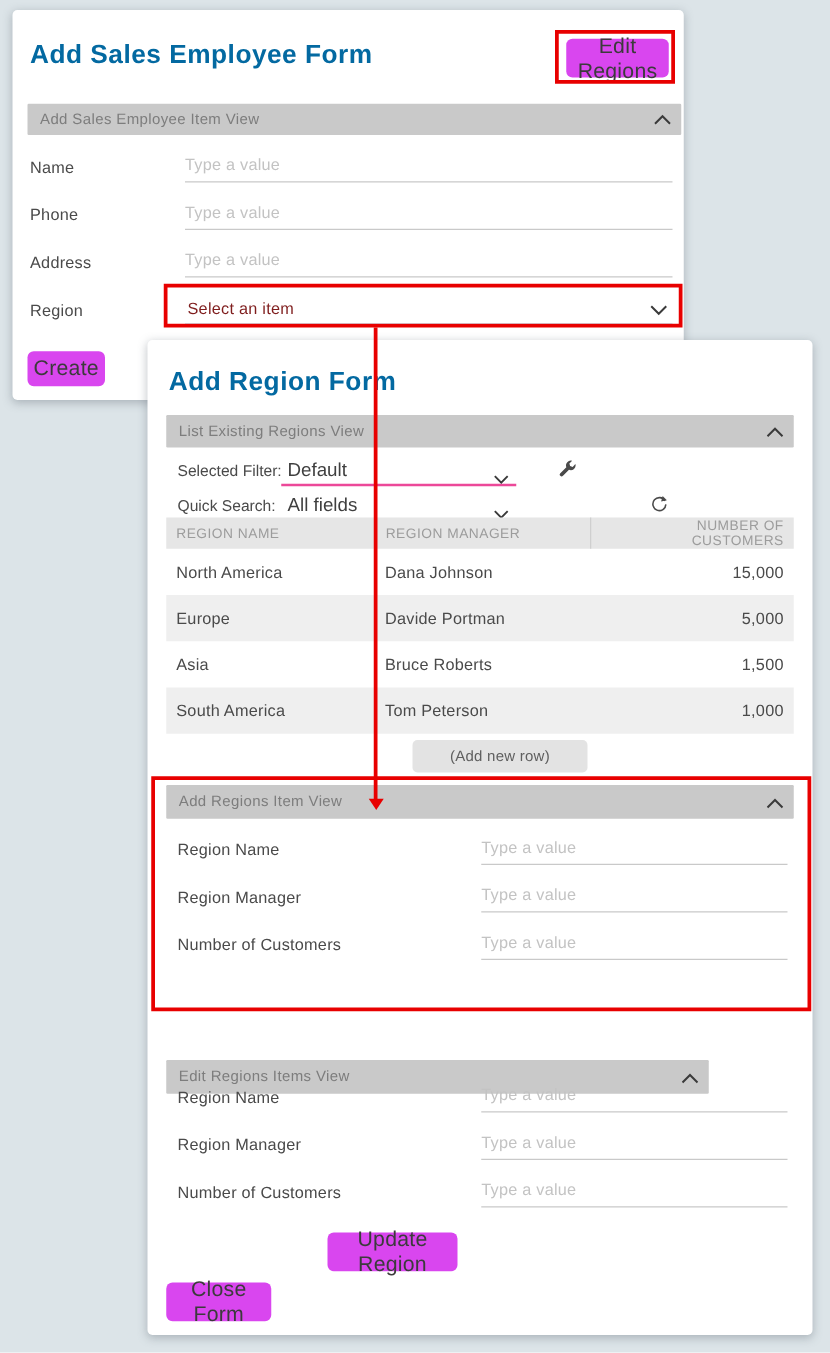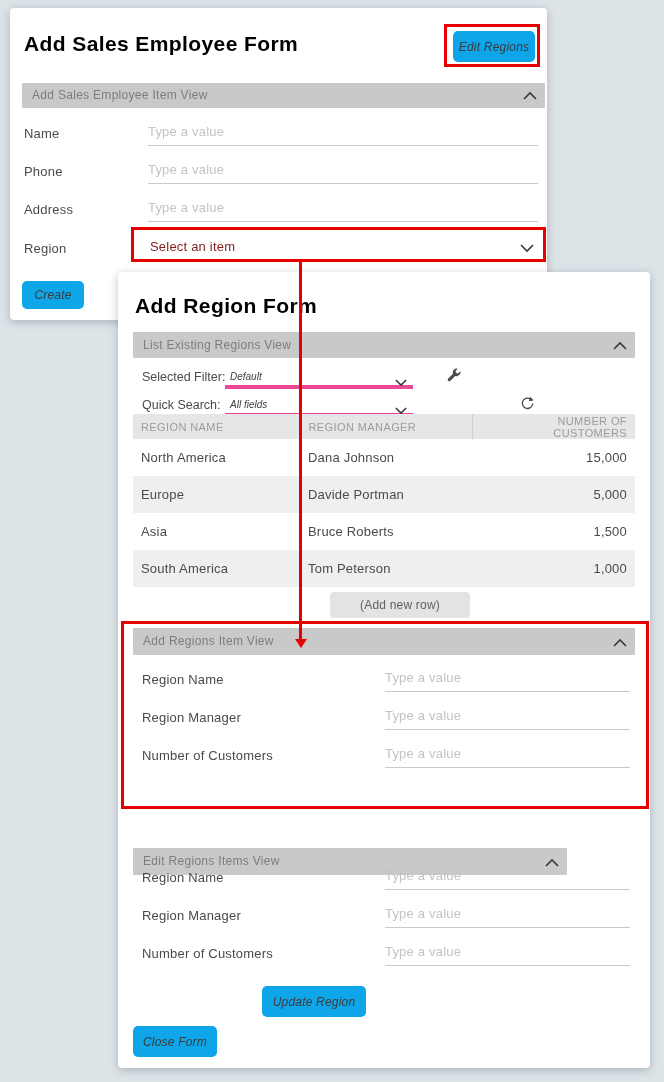--- a/index.html
+++ b/index.html
@@ -16,46 +16,45 @@
     background:#ffffff;
     border-radius:4px;
     box-shadow:0 2px 8px rgba(90,100,110,.38);
   }
   #panel-employee { left:10px; top:8px; width:537px; height:312px; z-index:1; }
   #panel-region   { left:118px; top:272px; width:532px; height:796px; z-index:2; }
 
   .form-title {
     position:absolute;
     font-size:21px; font-weight:700; letter-spacing:.4px;
-    color:#000000;
+    color:#0369a1;
   }
   .section-header {
     position:absolute;
     background:#c9c9c9;
     color:#7d7d7d;
     font-size:12px; letter-spacing:.3px;
     line-height:25px;
     padding-left:10px;
     border-radius:1px;
   }
   .collapse-btn {
     position:absolute; right:6px; top:5px;
     width:18px; height:16px; cursor:pointer;
     display:flex; align-items:center; justify-content:center;
   }
   .gray-btn {
     position:absolute;
-    background:#0ea5e9;
+    background:#d946ef;
     color:#3b3b3b;
-    font-size:12px; letter-spacing:.2px;
+    font-size:17px; letter-spacing:.2px;
     border:none; border-radius:5px;
     display:flex; align-items:center; justify-content:center;
     cursor:pointer;
     font-family:"Liberation Sans", sans-serif;
-    font-style:italic;
   }
   .field-row { position:absolute; left:0; right:0; height:30px; }
   .field-label {
     position:absolute; left:0; top:0; bottom:0;
     font-size:13px; color:#4a4a4a; letter-spacing:.2px;
     display:flex; align-items:center;
   }
   .line-input {
     position:absolute; top:0; height:28px;
     border:none; border-bottom:1px solid #c9c9c9;
@@ -70,22 +69,22 @@
     font-size:13px; color:#7f1d1d; letter-spacing:.2px;
     display:flex; align-items:center;
     cursor:pointer;
   }
   .select-box .chev { position:absolute; right:4px; top:8px; }
 
   .filter-row { position:absolute; left:0; right:0; height:24px; font-size:12.5px; }
   .filter-label { position:absolute; left:24px; top:0; line-height:22px; color:#4a4a4a; }
   .filter-select {
     position:absolute; left:107px; top:0; width:188px; height:23px;
-    border-bottom:4px solid #ec4899; cursor:pointer;
-    font-size:10px; color:#3f3f3f; line-height:21px; padding-left:5px;font-style:italic;
+    border-bottom:2px solid #ec4899; cursor:pointer;
+    font-size:15px; color:#3f3f3f; line-height:21px; padding-left:5px;
   }
   .filter-select .chev { position:absolute; right:6px; top:7px; }
 
   table.region-table { position:absolute; left:15px; top:142px; width:502px; border-collapse:collapse; }
   table.region-table th {
     background:#e6e6e6; color:#9c9c9c;
     font-size:11px; font-weight:400; letter-spacing:.4px;
     text-align:left; height:25px; padding:0 8px;
   }
   table.region-table th + th { border-left:1px solid #cfcfcf; }

